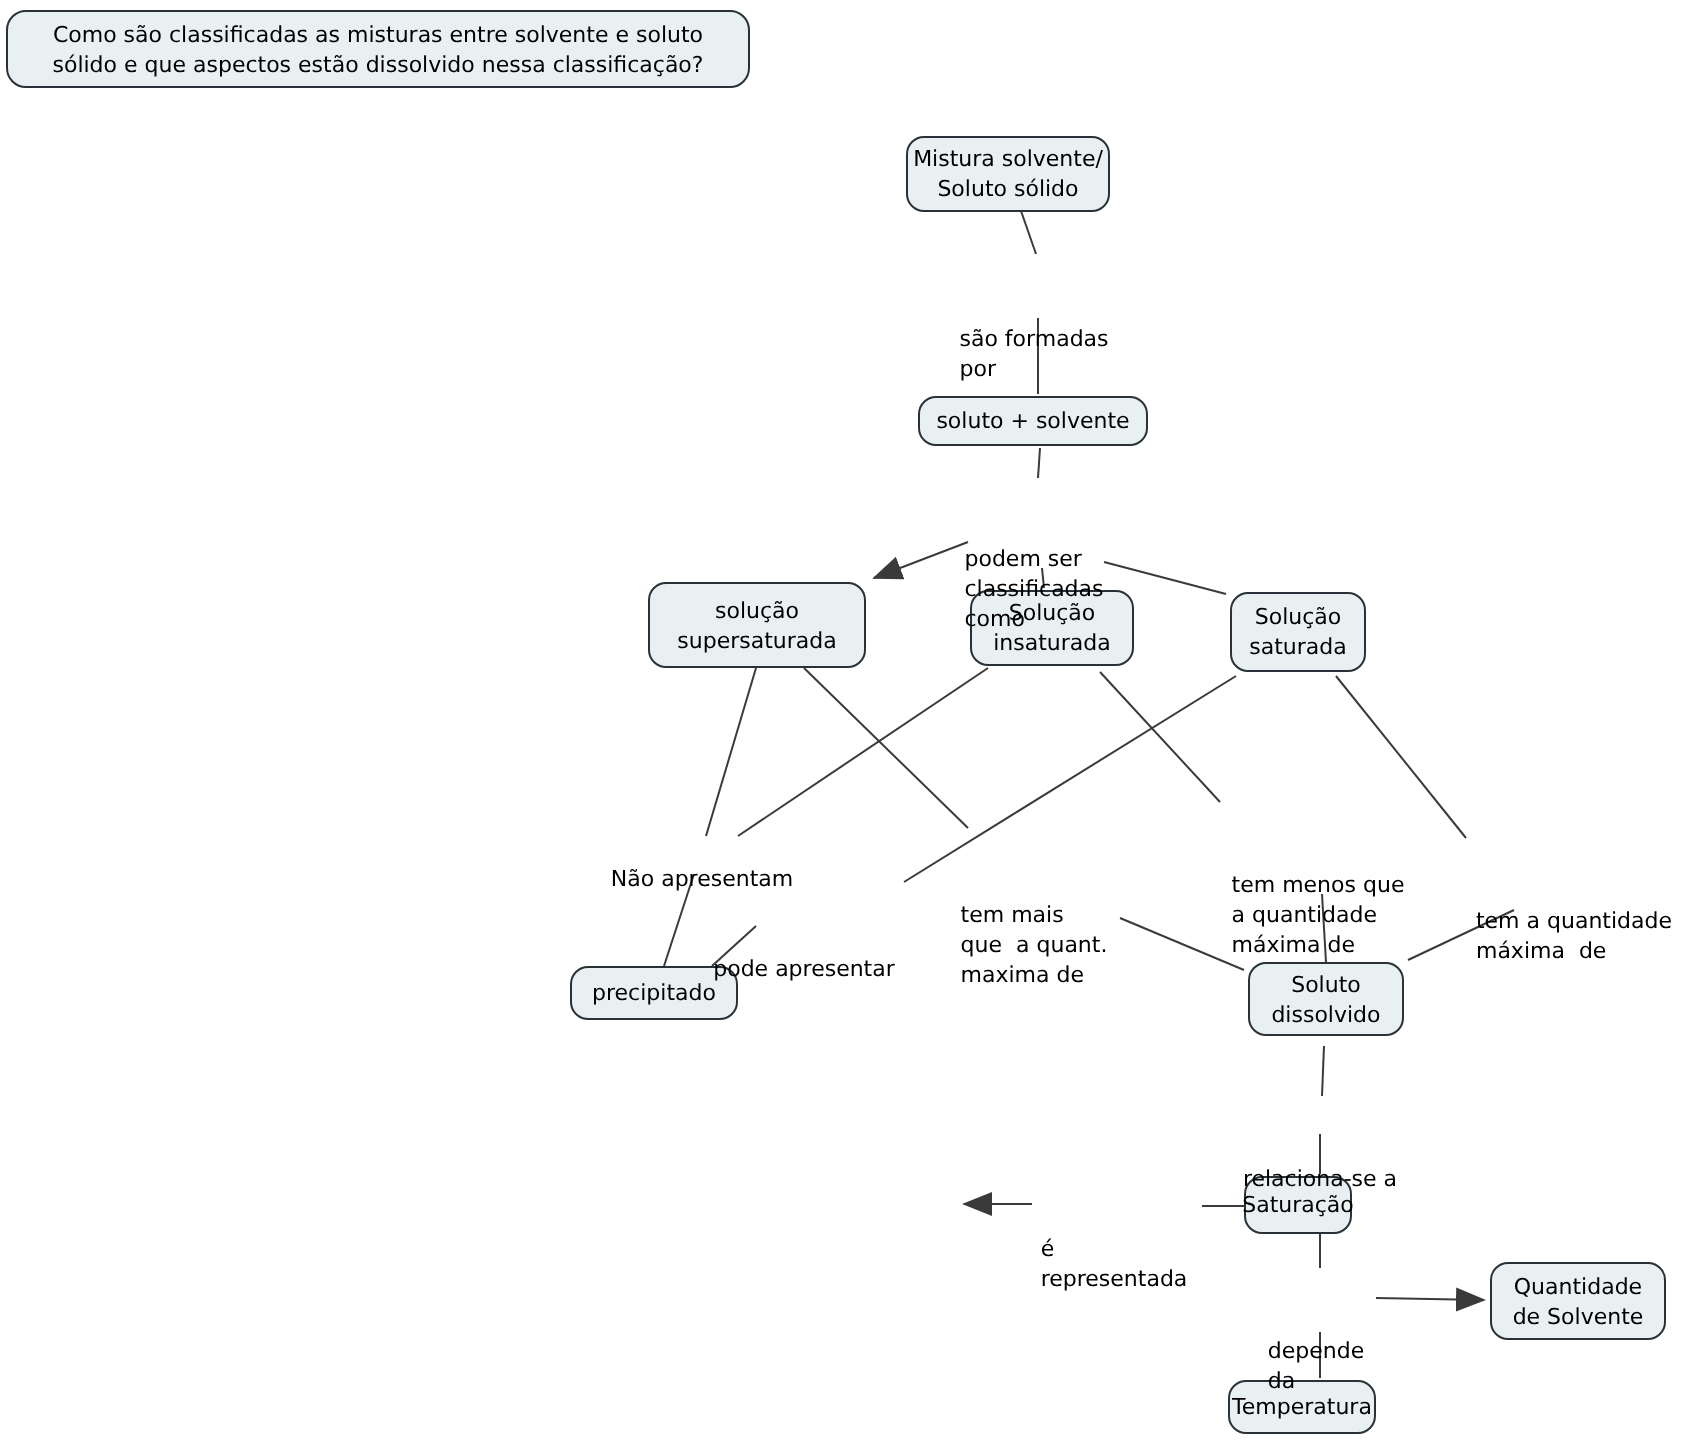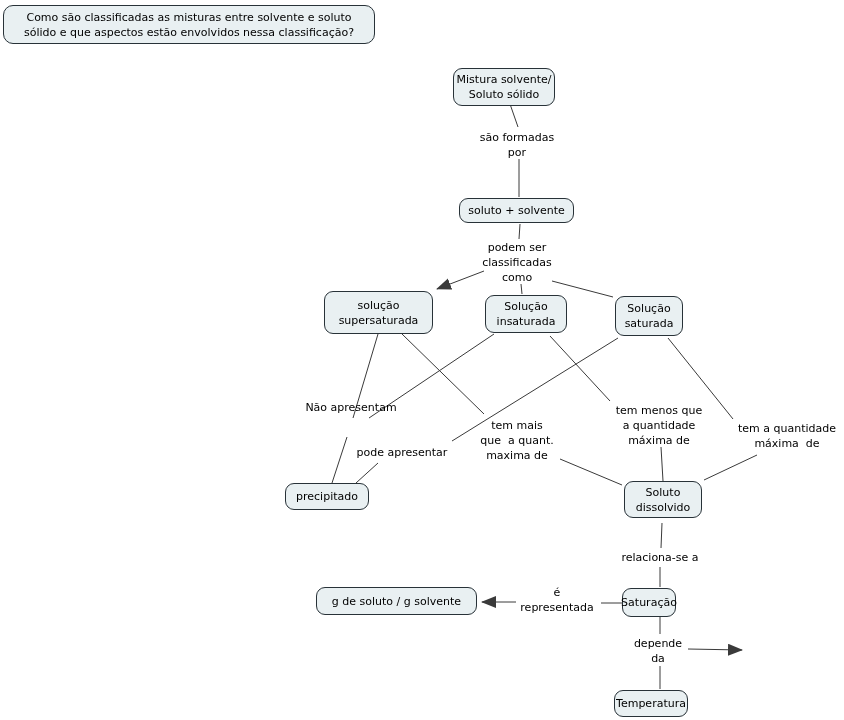--- a/index.html
+++ b/index.html
@@ -43,25 +43,25 @@
     font-size:11px;
     line-height:15px;
     color:var(--text-color);
   }
   .node.question{
     border-radius:10px;
   }
   .edge-label{
     position:absolute;
     transform:translateX(-50%);
-    text-align:center;
     white-space:pre;
     font-size:11px;
     line-height:15px;
     color:var(--text-color);
+    margin-top:32px;
   }
 </style>
 </head>
 <body>
 
 <div id="canvas">
 
   <svg id="edges-svg" width="844" height="720" xmlns="http://www.w3.org/2000/svg">
     <defs>
       <marker id="arrowhead" markerUnits="userSpaceOnUse" markerWidth="16" markerHeight="14" refX="14" refY="6" orient="auto">
@@ -88,21 +88,21 @@
       <line x1="662" y1="523" x2="661" y2="548"></line>
       <line x1="660" y1="567" x2="660" y2="587"></line>
       <line x1="622" y1="603" x2="601" y2="603"></line>
       <line x1="516" y1="602" x2="482" y2="602" marker-end="url(#arrowhead)"></line>
       <line x1="660" y1="617" x2="660" y2="634"></line>
       <line x1="688" y1="649" x2="742" y2="650" marker-end="url(#arrowhead)"></line>
       <line x1="660" y1="666" x2="660" y2="689"></line>
     </svg>
 
   <div class="node question" style="left:3px;top:5px;width:372px;height:39px">Como são classificadas as misturas entre solvente e soluto
-sólido e que aspectos estão envolvidos nessa classificação?</div>
+sólido e que aspectos estão dissolvido nessa classificação?</div>
 
   <div class="node" style="left:453px;top:68px;width:102px;height:38px">Mistura solvente/
 Soluto sólido</div>
 
   <div class="node" style="left:459px;top:198px;width:115px;height:25px">soluto + solvente</div>
 
   <div class="node" style="left:324px;top:291px;width:109px;height:43px">solução
 supersaturada</div>
 
   <div class="node" style="left:485px;top:295px;width:82px;height:38px">Solução
@@ -111,22 +111,23 @@
   <div class="node" style="left:615px;top:296px;width:68px;height:40px">Solução
 saturada</div>
 
   <div class="node" style="left:285px;top:483px;width:84px;height:27px">precipitado</div>
 
   <div class="node" style="left:624px;top:481px;width:78px;height:37px">Soluto
 dissolvido</div>
 
   <div class="node" style="left:622px;top:588px;width:54px;height:29px">Saturação</div>
 
-  <div class="node" style="left:316px;top:587px;width:161px;height:28px">g de soluto / g solvente</div>
 
+  <div class="node" style="left:745px;top:631px;width:88px;height:39px">Quantidade
+de Solvente</div>
 
   <div class="node" style="left:614px;top:690px;width:74px;height:27px">Temperatura</div>
 
   <div class="edge-label" style="left:517px;top:130px">são formadas
 por</div>
 
   <div class="edge-label" style="left:517px;top:240px">podem ser
 classificadas
 como</div>
 

